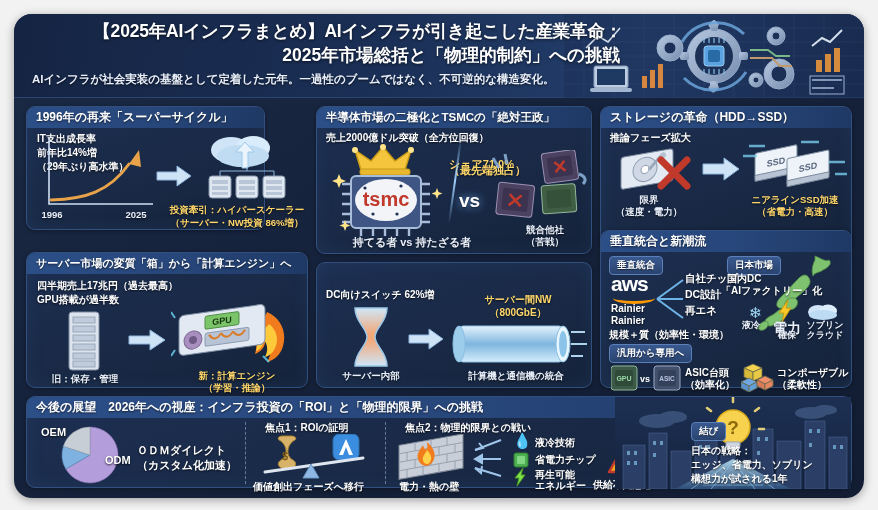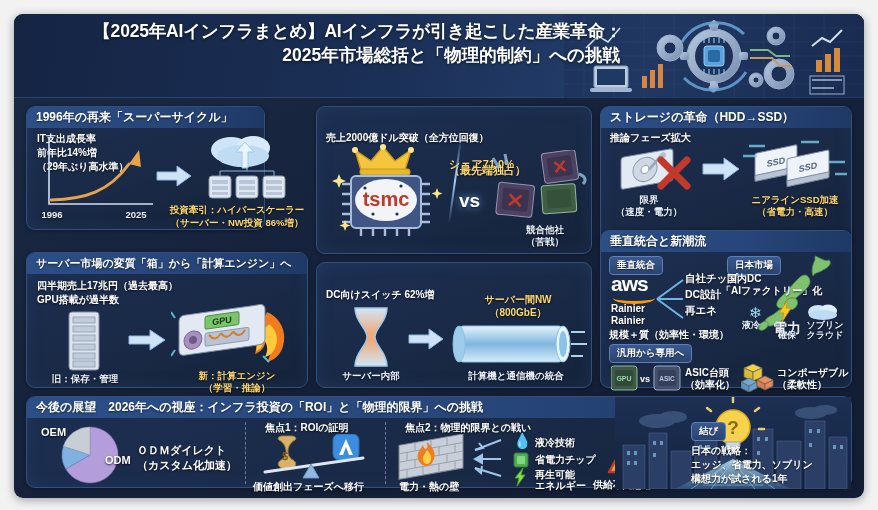--- a/index.html
+++ b/index.html
@@ -6,21 +6,21 @@
   html, body {
     width: 878px; height: 510px;
     background: #f2f2f2;
     font-family: "Liberation Sans", "DejaVu Sans", sans-serif;
     overflow: hidden;
   }
   #root {
     position: absolute; left: 14px; top: 14px;
     width: 850px; height: 484px;
     background: linear-gradient(150deg,#1b2a45 0%, #16233c 40%, #121d33 100%);
-    border-radius: 9px;
+    border-radius: 18px;
     box-shadow: 0 2px 10px rgba(0,0,0,.35);
     overflow: hidden;
     color: #eef3fb;
   }
 
   
   .header {
     position: absolute; left: 0; top: 0; width: 850px; height: 84px;
     background: linear-gradient(100deg,#152443 0%,#1b3057 45%,#24406e 75%,#1a2c4e 100%);
     border-bottom: 1px solid #2e4costs;
@@ -183,20 +183,21 @@
       </g>
       <g fill="none" stroke="#c9a06a" stroke-width="1.8">
         <path d="M186 44h22l8 8h12"></path>
       </g>
     </svg>
 
     <div class="title-wrap">
       <div class="title-l1">【2025年AIインフラまとめ】AIインフラが引き起こした産業革命：</div>
       <div class="title-l2">2025年市場総括と「物理的制約」への挑戦</div>
     </div>
+    <div class="subtitle">AIインフラが社会実装の基盤として定着した元年。一過性のブームではなく、不可逆的な構造変化。</div>
   </div>
 
   <div class="panel" style="left:12px; top:92px; width:239px; height:124px;">
     <div class="panel-title">1996年の再来「スーパーサイクル」</div>
     <div class="body">
       <div class="note" style="left:10px; top:5px;">IT支出成長率</div>
       <div class="note" style="left:10px; top:19px;">前年比14%増</div>
       <div class="note" style="left:10px; top:33px;">（29年ぶり高水準）</div>
 
       <svg style="position:absolute;left:10px;top:6px;width:120px;height:80px" viewBox="0 0 120 80">
@@ -289,20 +290,21 @@
           <path d="M4 18 0 12M4 50 0 56M92 56l6 6"></path>
         </g>
       </svg>
 
       <div class="cap accent" style="left:140px; top:96px; width:140px;">新：計算エンジン</div>
       <div class="cap accent" style="left:140px; top:108px; width:140px;">（学習・推論）</div>
     </div>
   </div>
 
   <div class="panel" style="left:302px; top:92px; width:276px; height:148px;">
+    <div class="panel-title" style="font-size:11.5px;">半導体市場の二極化とTSMCの「絶対王政」</div>
     <div class="body">
       <div class="note" style="left:9px; top:4px;">売上2000億ドル突破（全方位回復）</div>
 
       <svg style="position:absolute;left:12px;top:16px;width:122px;height:92px" viewBox="0 0 122 92">
         <g>
           <path d="M32 26 26 6l16 11 12-14 12 14 16-11-6 20z" fill="#f5c53d" stroke="#c79a18" stroke-width="1.5"></path>
           <rect x="31" y="25" width="50" height="6" rx="2" fill="#e8b82e" stroke="#c79a18"></rect>
           <circle cx="26" cy="6" r="3" fill="#ffe48a"></circle>
             <circle cx="54" cy="3" r="3" fill="#ffe48a"></circle>
             <circle cx="82" cy="6" r="3" fill="#ffe48a"></circle>
@@ -352,20 +354,21 @@
           <rect x="5" y="5" width="24" height="18" rx="2" fill="#35513a"></rect>
         </g>
         <g stroke="#8fb6dd" stroke-width="3" fill="none" opacity=".85">
           <path d="M4 8l6 10M16 4l2 10"></path>
           <path d="M90 24c6 2 8 6 4 10"></path>
         </g>
       </svg>
 
       <div class="cap" style="left:186px; top:96px; width:84px;">競合他社</div>
       <div class="cap" style="left:186px; top:108px; width:84px;">（苦戦）</div>
+      <div class="cap" style="left:10px; top:108px; width:170px; font-size:11px;">持てる者 vs 持たざる者</div>
     </div>
   </div>
 
   <div class="panel" style="left:302px; top:248px; width:276px; height:126px;">
     <div class="body">
       <div class="note" style="left:9px; top:5px;">DC向けスイッチ 62%増</div>
 
       <svg style="position:absolute;left:30px;top:22px;width:48px;height:62px" viewBox="0 0 48 62">
         <path d="M8 2h32c0 14-12 20-12 29s12 15 12 29H8c0-14 12-20 12-29S8 16 8 2z" fill="url(#hgf)" stroke="#9dc8e8" stroke-width="1.5"></path>
         <defs>

